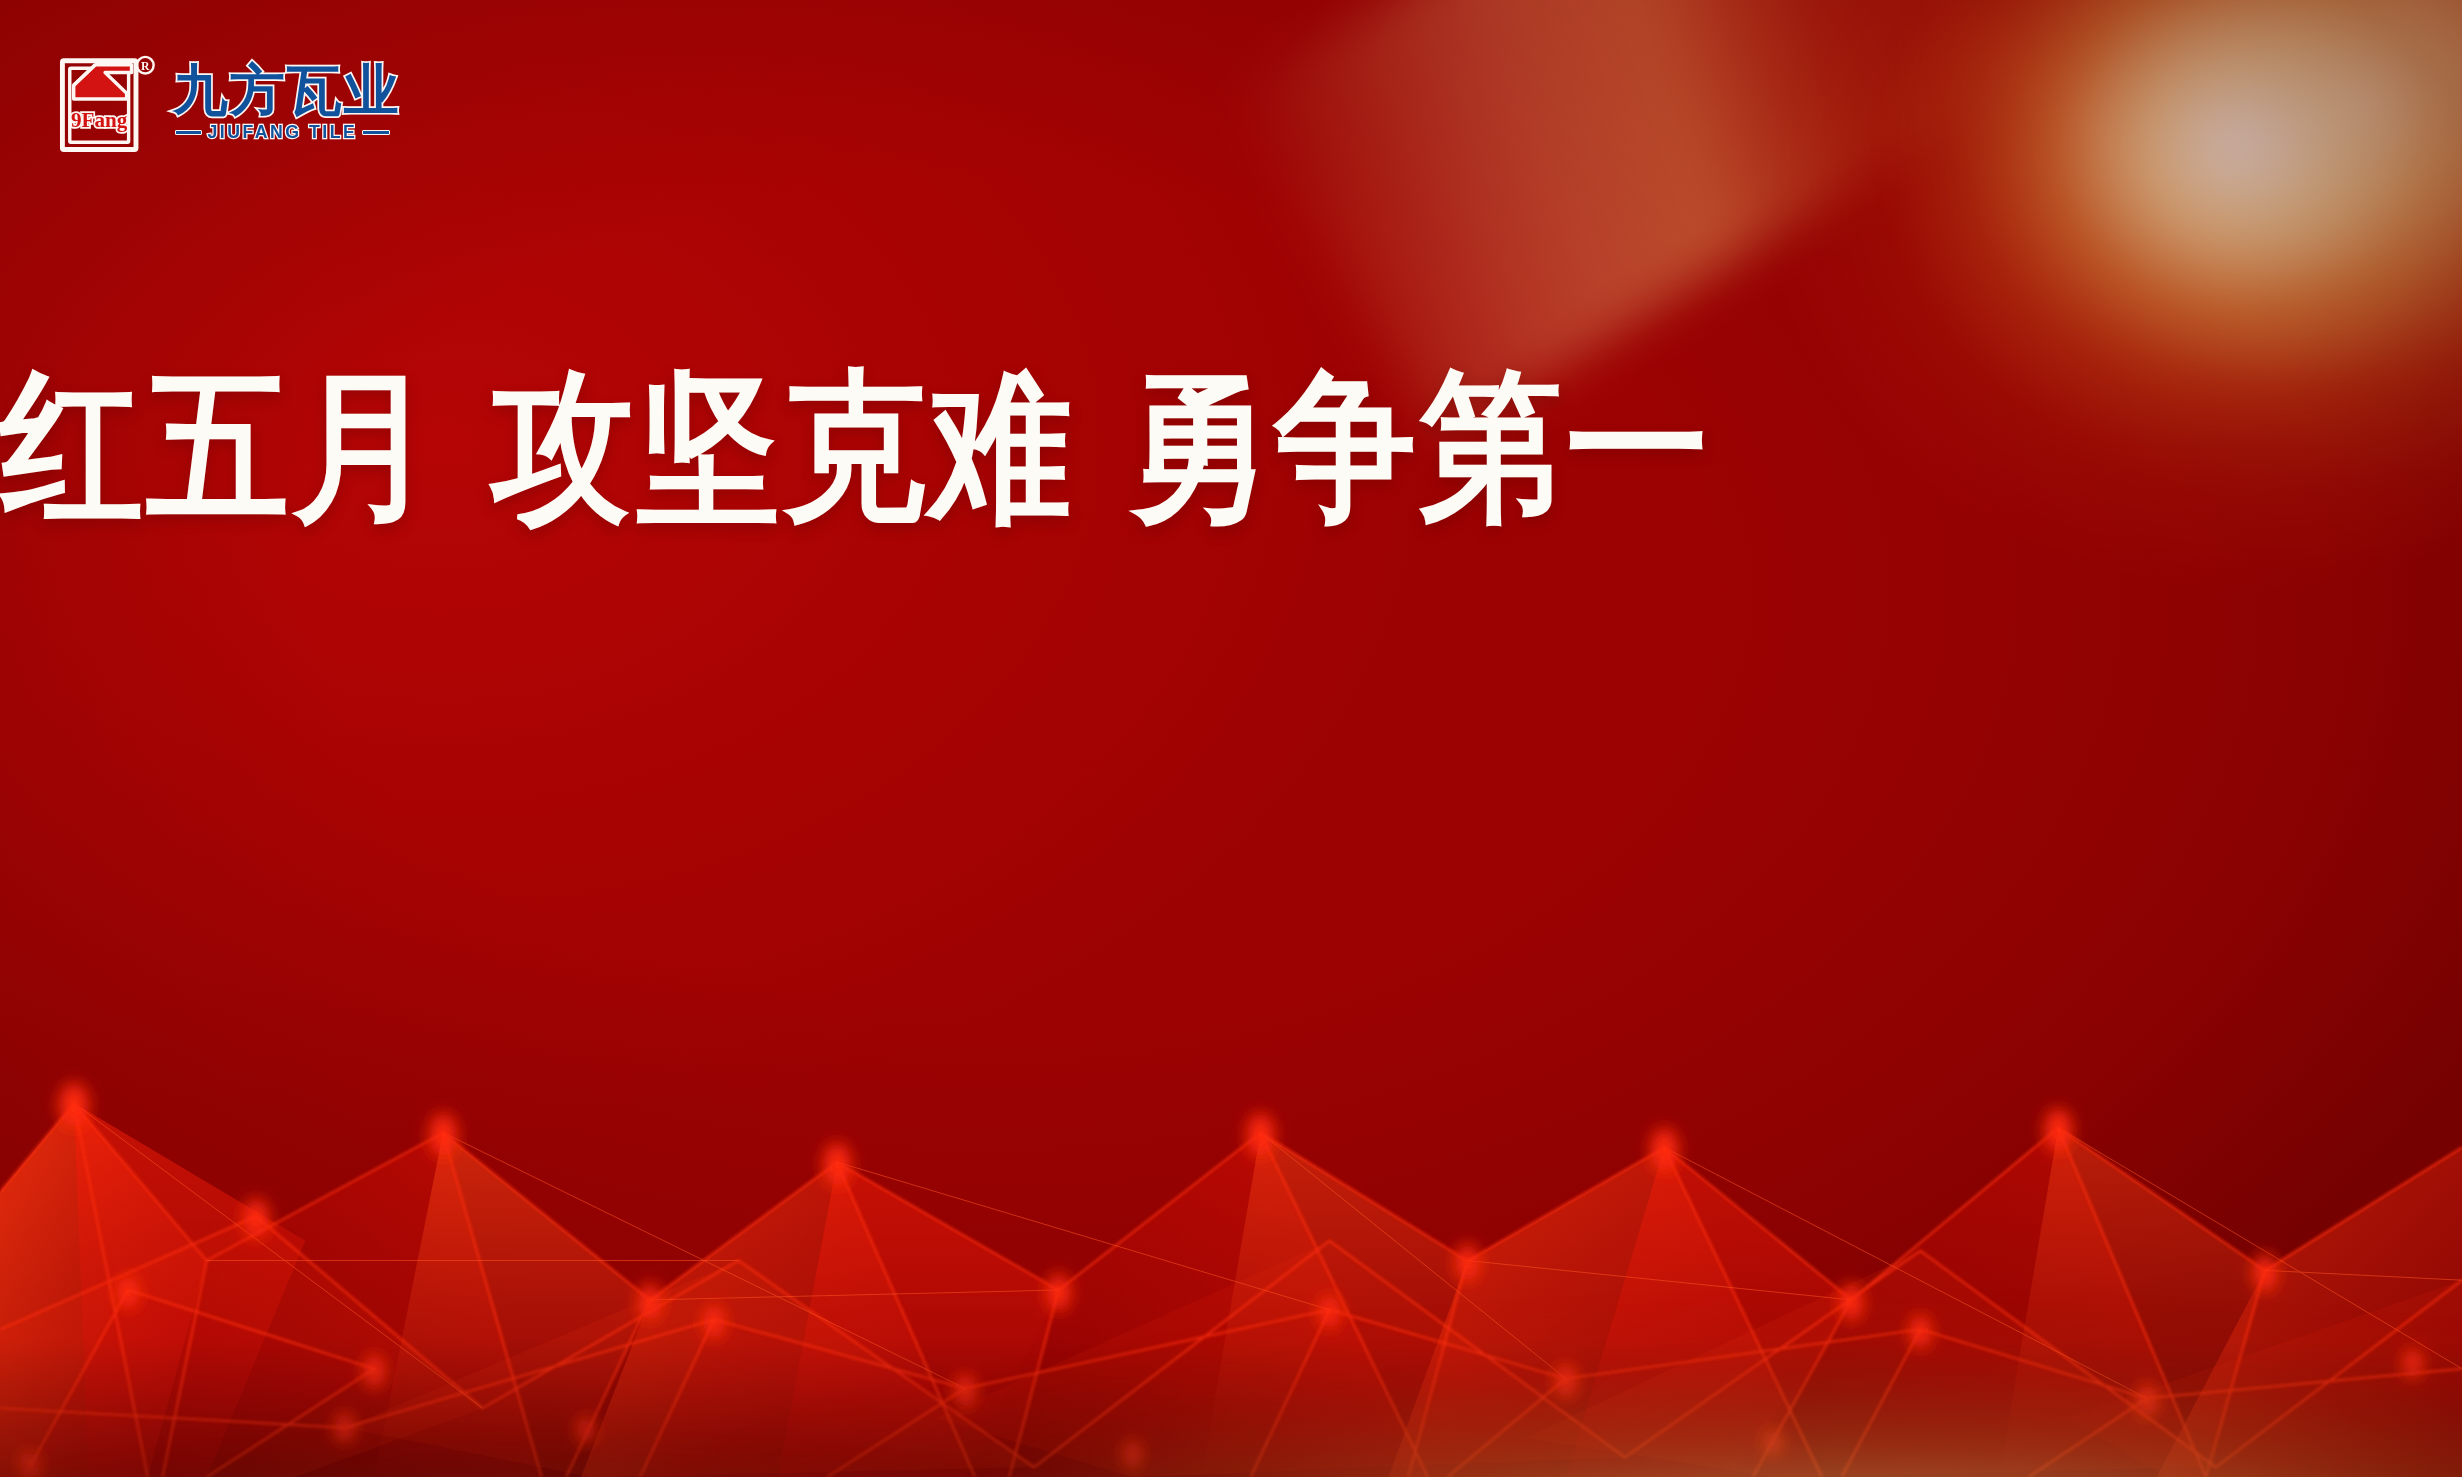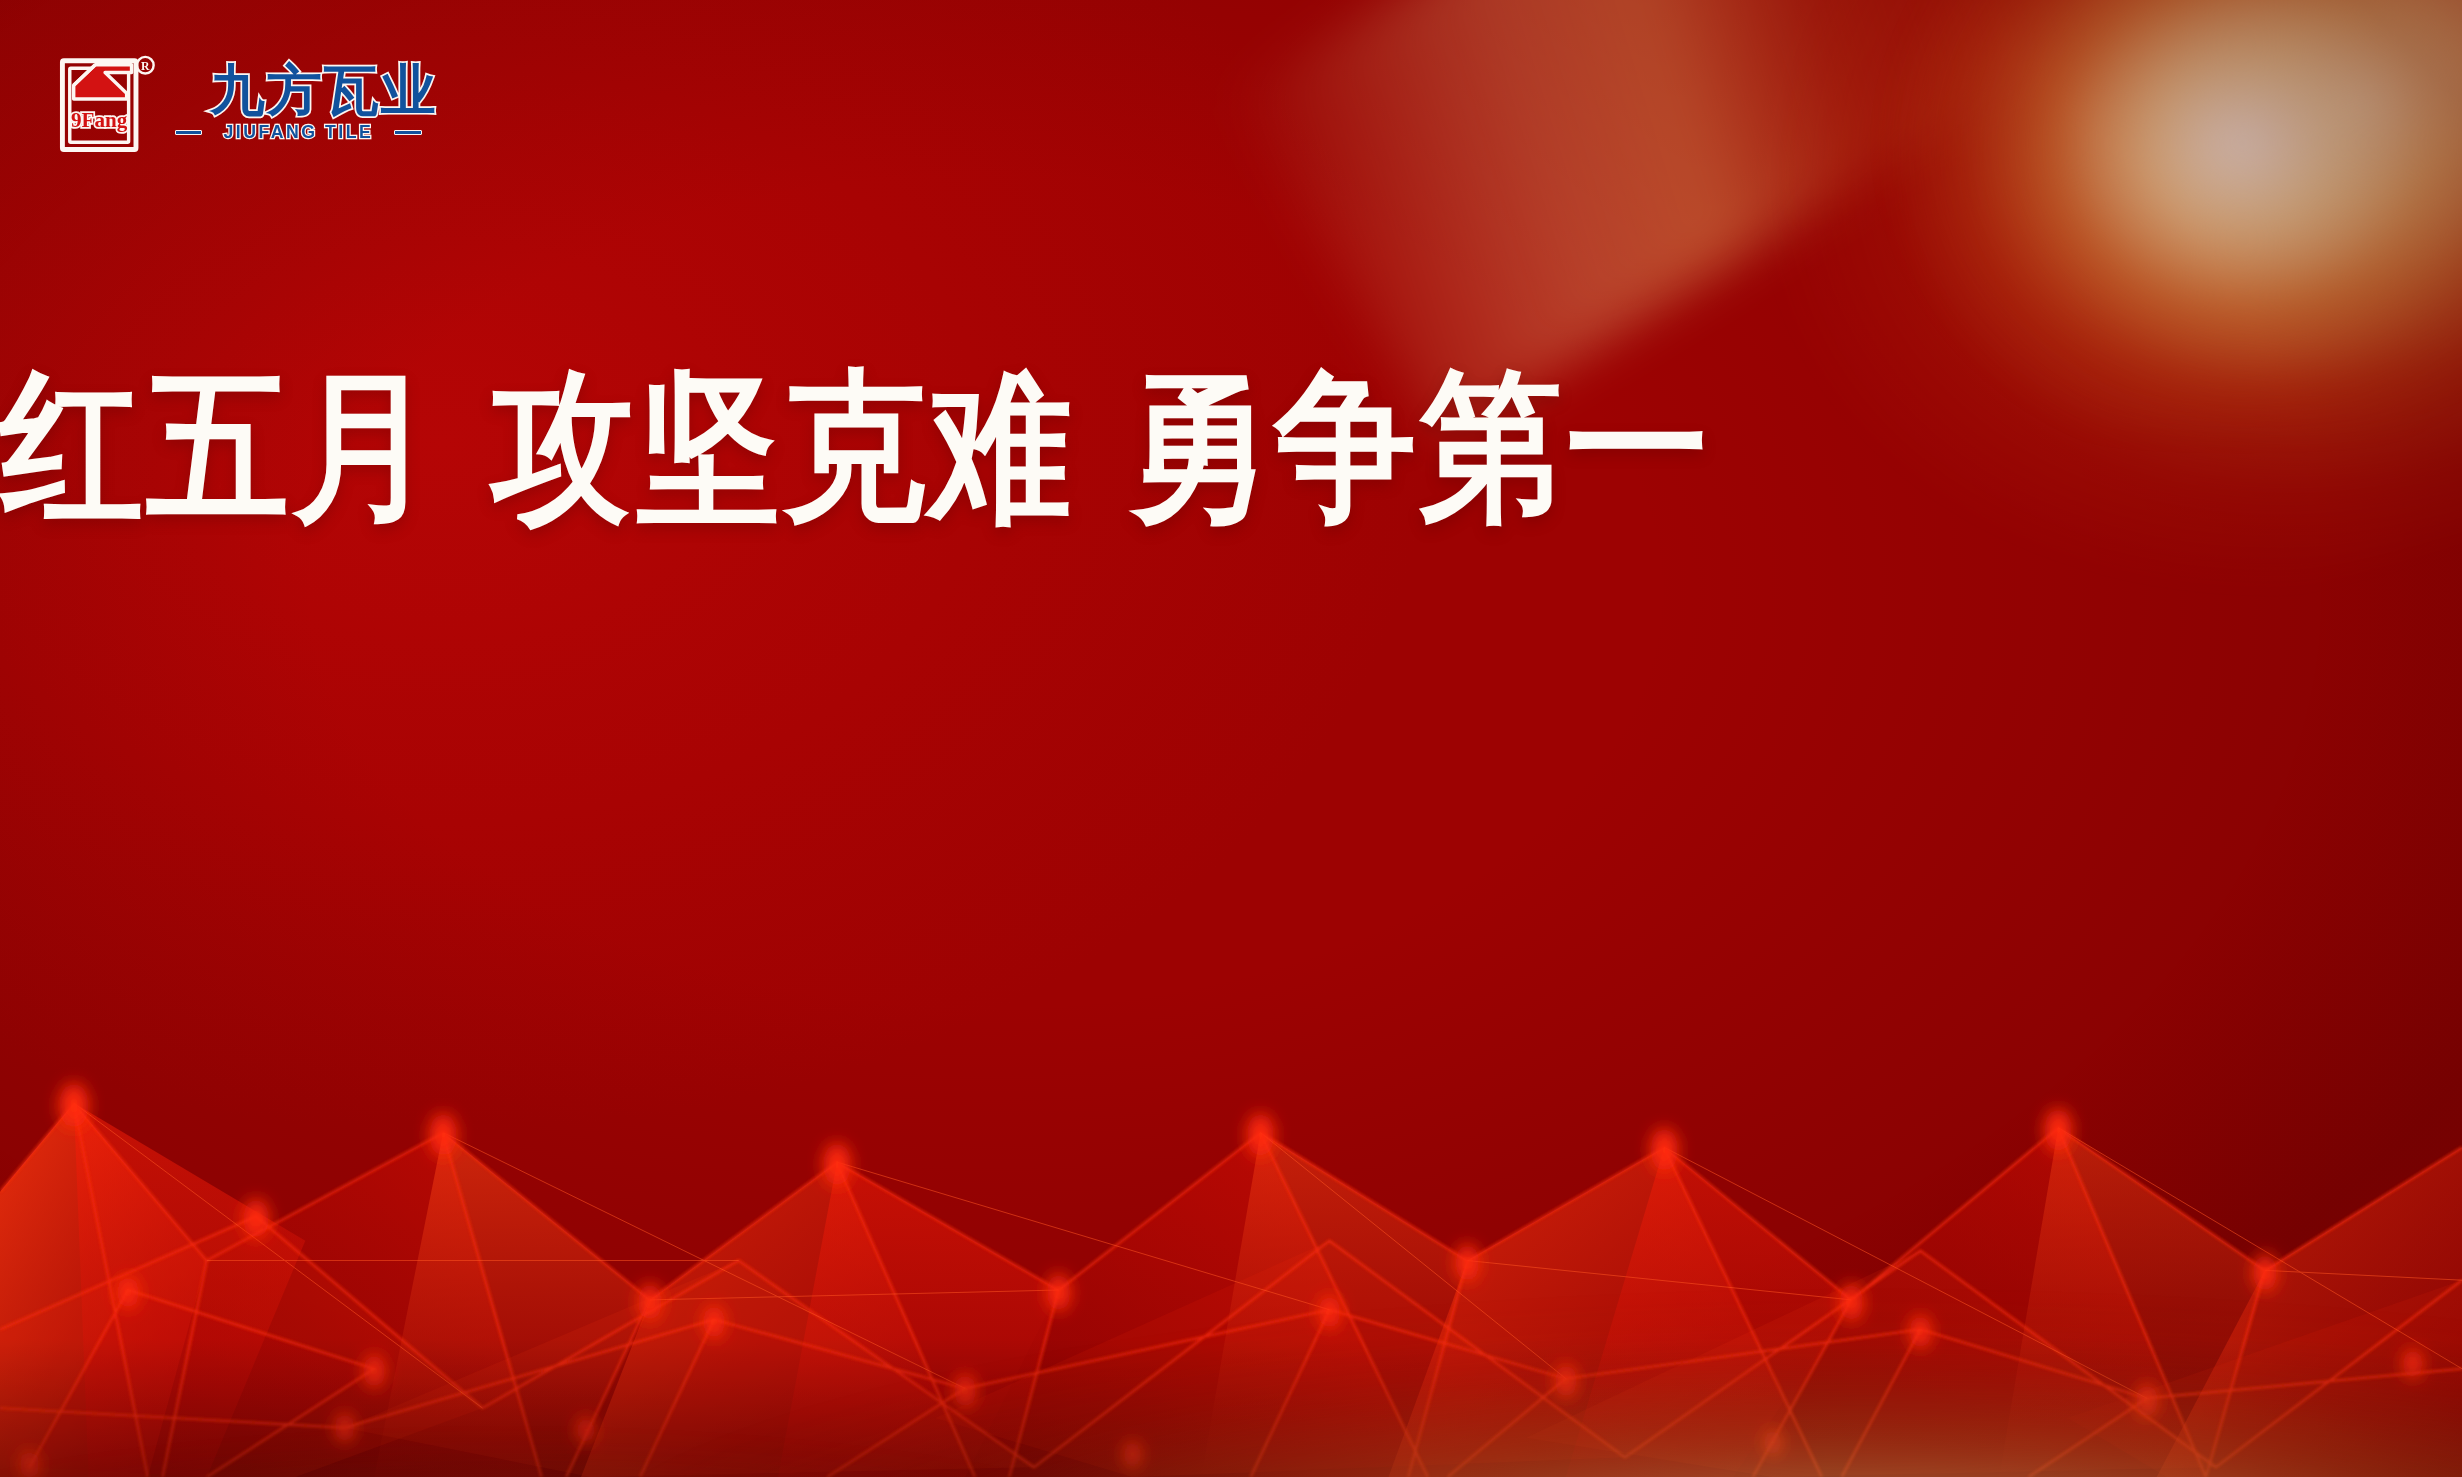--- a/index.html
+++ b/index.html
@@ -125,26 +125,25 @@
   .logo-cn{
     font-family:"DejaVu Sans","Liberation Sans",sans-serif;
     font-size:55px;
     font-weight:bold;
     letter-spacing:2px;
     line-height:1;
     color:#11529d;
     -webkit-text-stroke:3.4px #fdf6f2;
     paint-order:stroke fill;
     white-space:nowrap;
-    margin-left:37px;
   }
   .logo-en-row{
     display:flex;
     align-items:center;
-    gap:21px;
+    gap:5px;
     padding-left:2px;
   }
   .logo-dash{
     display:block;
     width:27.6px; height:4.4px;
     background:#11529d;
     border:1.5px solid #fdf6f2;
     border-radius:1px;
   }
   .logo-en{

